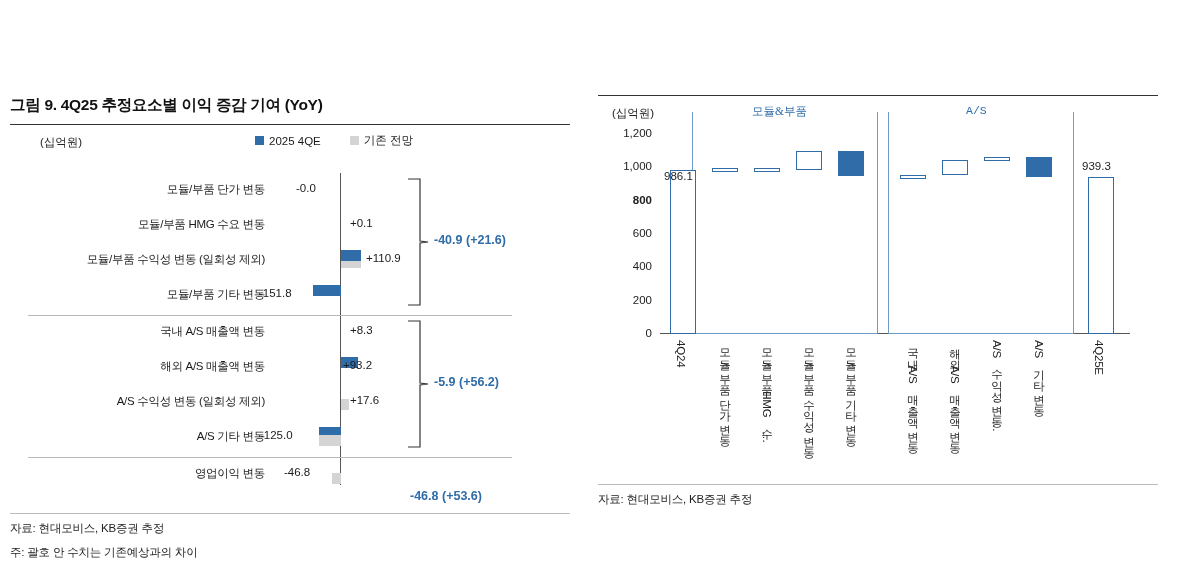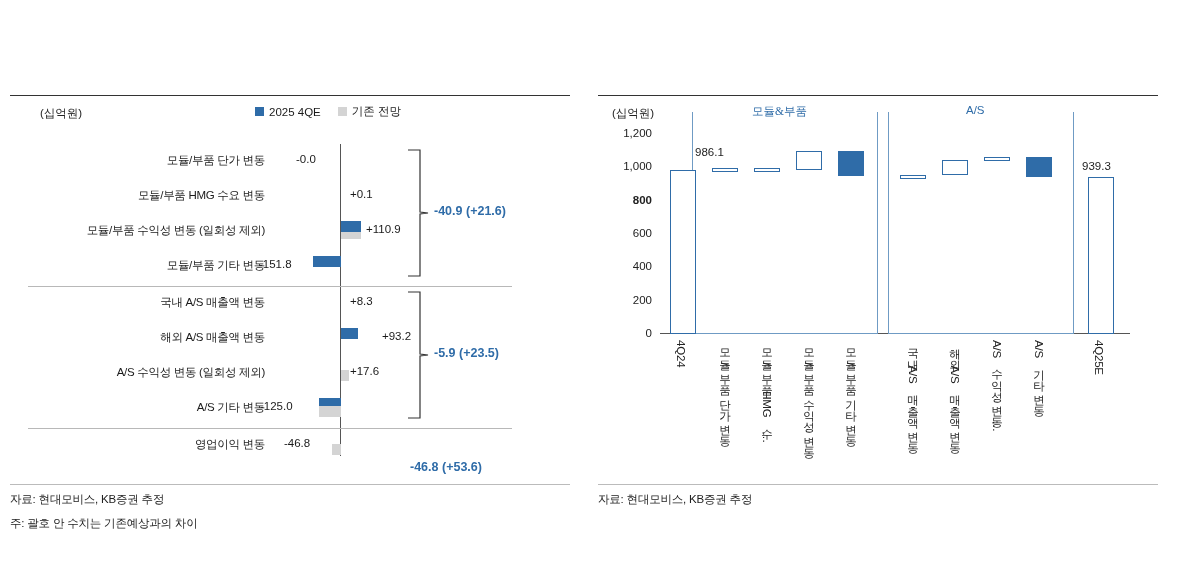--- a/index.html
+++ b/index.html
@@ -57,21 +57,21 @@
     color: #222;
     padding-top: 9px;
     letter-spacing: -0.2px;
   }
 
   
   .legend {
     position: absolute;
     top: 4px; left: 245px;
     display: flex;
-    gap: 17px;
+    gap: 29px;
     align-items: center;
     font-size: 11.5px;
   }
   .legend-item { display: flex; align-items: center; gap: 5px; }
   .legend-swatch { width: 9px; height: 9px; display: inline-block; }
 
   
   .wf {
     position: absolute;
     top: 38px; left: 0;
@@ -186,20 +186,21 @@
     padding: 0 6px;
     white-space: nowrap;
   }
 </style>
 </head>
 <body>
 
 <div class="page">
 
   <div class="panel panel-left">
+    <div class="fig-title">그림 9. 4Q25 추정요소별 이익 증감 기여 (YoY)</div>
     <div class="title-rule"></div>
 
     <div class="chart-area">
 
       <div class="unit-label" style="top:6px; left:30px;">(십억원)</div>
 
       <div class="legend">
         <div class="legend-item">
           <span class="legend-swatch" style="background:#2f6ca8"></span>
           <span>2025 4QE</span>
@@ -240,21 +241,21 @@
         <div class="hline" style="top:148px;"></div>
 
         <div class="wf-row" style="top:150px;">
           <div class="wf-label">국내 A/S 매출액 변동</div>
           <div class="wf-valtext" style="left:340px;">+8.3</div>
         </div>
 
         <div class="wf-row" style="top:185px;">
           <div class="wf-label">해외 A/S 매출액 변동</div>
           <div class="bar bar-main" style="left:331px; width:17px;"></div>
-          <div class="wf-valtext" style="left:372px;">+93.2</div>
+          <div class="wf-valtext" style="left:333px;">+93.2</div>
         </div>
 
         <div class="wf-row" style="top:220px;">
           <div class="wf-label">A/S 수익성 변동 (일회성 제외)</div>
           <div class="bar bar-prev" style="left:331px; width:8px; top:12px;"></div>
           <div class="wf-valtext" style="left:340px;">+17.6</div>
         </div>
 
         <div class="wf-row" style="top:255px;">
           <div class="wf-label">A/S 기타 변동</div>
@@ -272,21 +273,21 @@
         </div>
 
         <svg class="brace" style="left:396px; top:10px;" width="24" height="130">
           <path d="M2 2 L14 2 L14 64 L22 65 L14 66 L14 128 L2 128" fill="none" stroke="#333" stroke-width="1.2"></path>
         </svg>
         <svg class="brace" style="left:396px; top:152px;" width="24" height="130">
           <path d="M2 2 L14 2 L14 64 L22 65 L14 66 L14 128 L2 128" fill="none" stroke="#333" stroke-width="1.2"></path>
         </svg>
 
         <div class="sumtext" style="left:424px; top:66px;">-40.9 (+21.6)</div>
-        <div class="sumtext" style="left:424px; top:208px;">-5.9 (+23.5)</div>
+        <div class="sumtext" style="left:424px; top:208px;">-5.9 (+56.2)</div>
         <div class="sumtext" style="left:400px; top:322px;">-46.8 (+53.6)</div>
       </div>
     </div>
 
     <div class="source-rule"></div>
     <div class="source">자료: 현대모비스, KB증권 추정</div>
     <div class="note">주: 괄호 안 수치는 기존예상과의 차이</div>
   </div>
 
   <div class="panel panel-right">
@@ -305,24 +306,24 @@
         <div class="ytick" style="top:133px;">400</div>
         <div class="ytick" style="top:167px;">200</div>
         <div class="ytick" style="top:200px;">0</div>
 
         <div class="plot">
 
           <div class="group-box" style="left:32px; top:-22px; width:186px; height:222px;"></div>
           <div class="group-title" style="left:86px; top:-30px;font-family:Liberation Serif, serif;">모듈&amp;부품</div>
 
           <div class="group-box" style="left:228px; top:-22px; width:186px; height:222px;"></div>
-          <div class="group-title" style="left:300px; top:-30px;">A/S</div>
+          <div class="group-title" style="left:300px; top:-30px;font-family:Liberation Mono, monospace;">A/S</div>
 
           <div class="colbar c-filled" style="left:10px;  top:35.7px;  height:164.3px;"></div>
-          <div class="dlabel" style="left:4px; top:12px;margin-left:31px;">986.1</div>
+          <div class="dlabel" style="left:4px; top:36px;">986.1</div>
 
           <div class="colbar c-filled" style="left:52px;  top:33.7px;  height:4px;"></div>
 
           <div class="colbar c-filled" style="left:94px;  top:33.7px;  height:4px;"></div>
 
           <div class="colbar c-filled" style="left:136px; top:17.2px;  height:18.5px;"></div>
 
           <div class="colbar c-solid" style="left:178px; top:17.2px;  height:25.3px;"></div>
 
           <div class="colbar c-filled" style="left:240px; top:41.1px;  height:4px;"></div>

